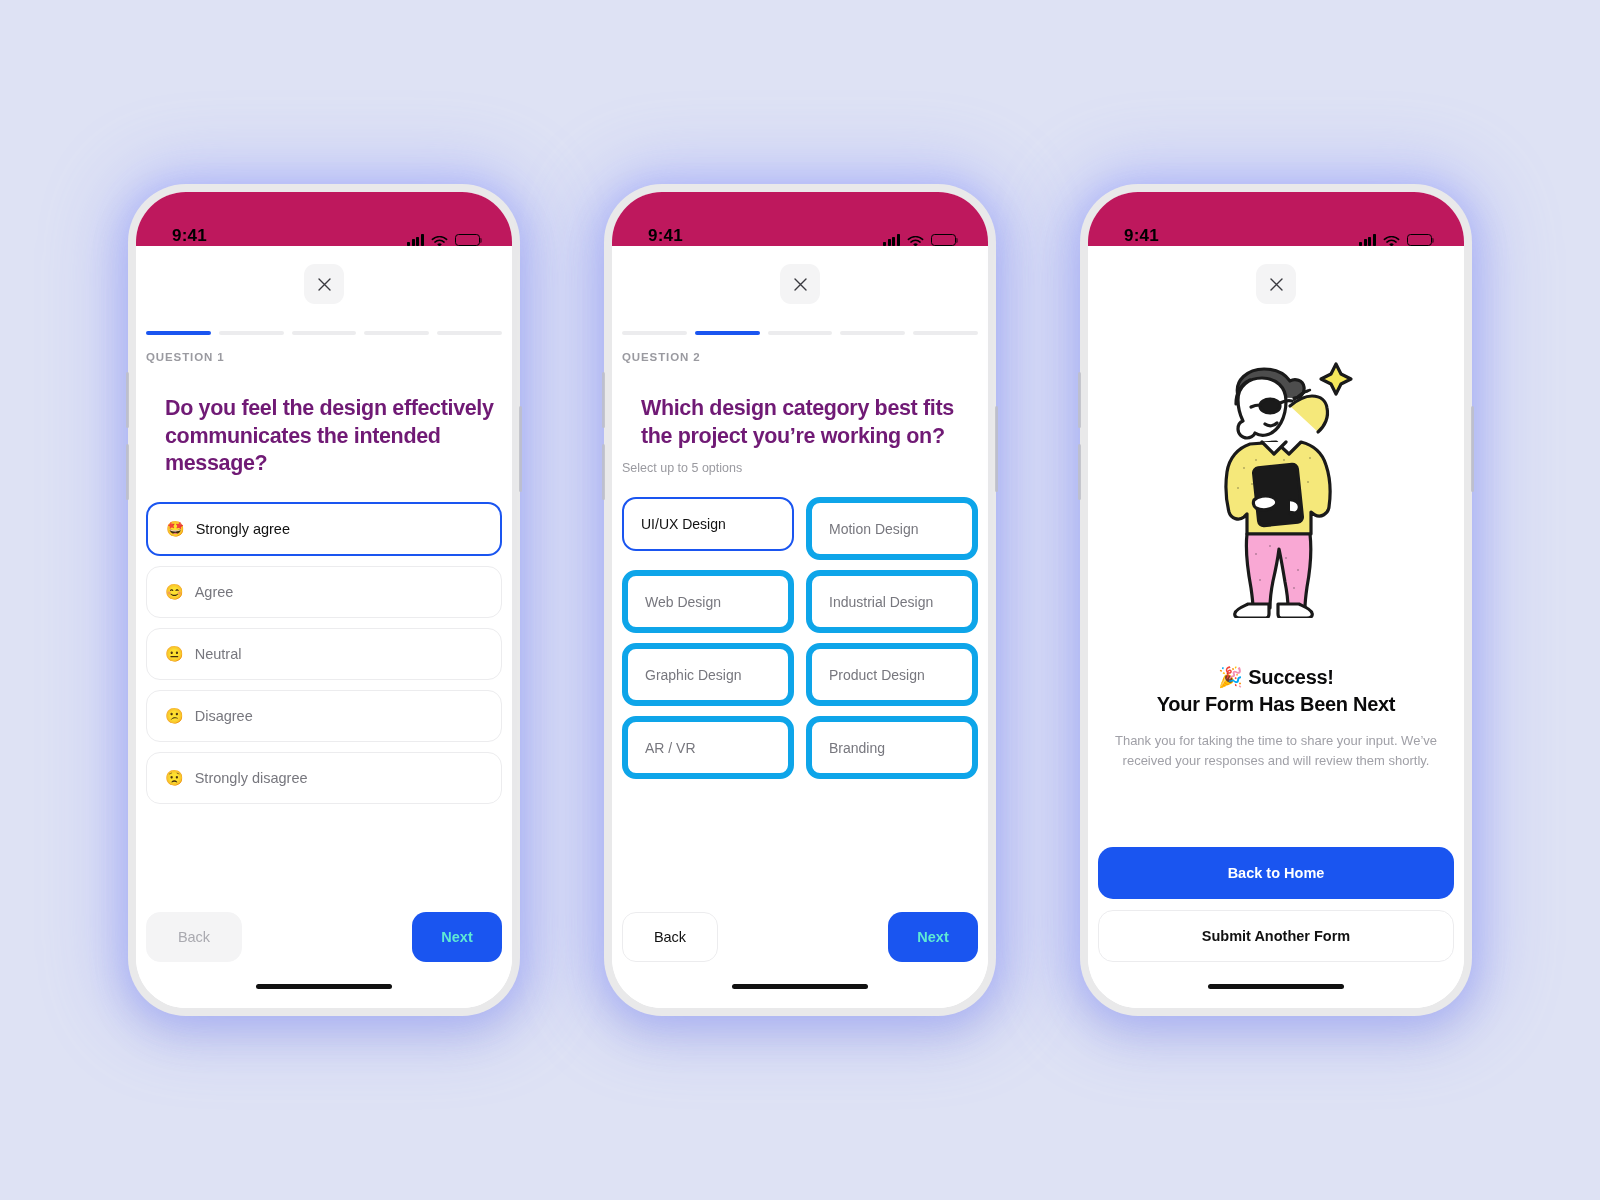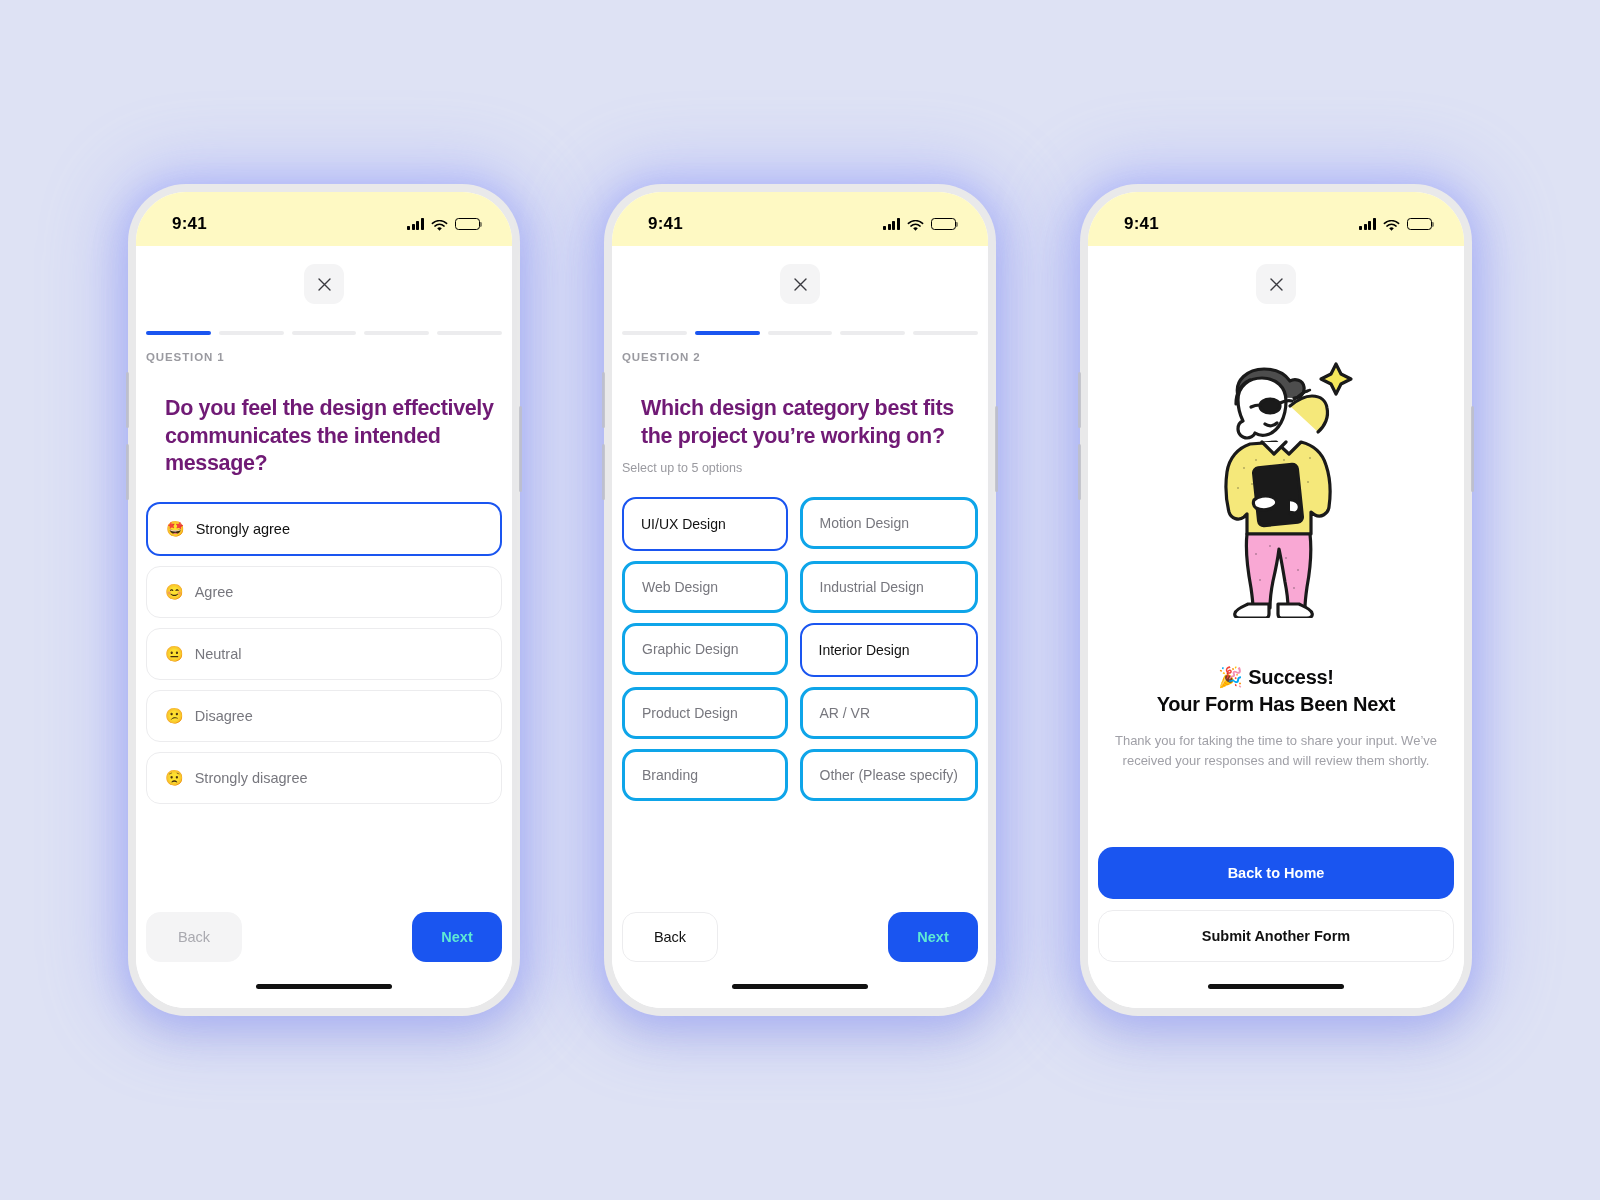--- a/index.html
+++ b/index.html
@@ -68,23 +68,23 @@
     border-radius: 50px;
     background: #ffffff;
     overflow: hidden;
     display: flex;
     flex-direction: column;
   }
 
   
   .statusbar {
     height: 54px;
-    background: #fef9c3;
-    display: flex;
-    align-items: center;
+    background: #be185d;
+    display: flex;
+    align-items: flex-end;
     justify-content: space-between;
     padding: 10px 32px 0 36px;
     flex: 0 0 auto;
   }
   .status-time {
     font-size: 17px;
     font-weight: bold;
     color: #000;
     letter-spacing: 0.2px;
   }
@@ -207,23 +207,23 @@
   }
 
   
   .chips {
     margin-top: 22px;
     display: grid;
     grid-template-columns: 1fr 1fr;
     gap: 10px 12px;
   }
   .chip {
-    height: 52px;
+    height: 63px;
     border-radius: 14px;
-    border: 3px solid #0ea5e9;
+    border: 6px solid #0ea5e9;
     display: flex;
     align-items: center;
     padding: 0 17px;
     font-size: 14px;
     color: #77777e;
     background: #fff;
     cursor: pointer;
     white-space: nowrap;
   }
   .chip.sel {
@@ -468,25 +468,23 @@
         <div class="qlabel">QUESTION 2</div>
         <div class="qtitle">Which design category best fits the project you’re working on?</div>
         <div class="qsub">Select up to 5 options</div>
 
         <div class="chips">
           <div class="chip sel">UI/UX Design</div>
           <div class="chip">Motion Design</div>
           <div class="chip">Web Design</div>
           <div class="chip">Industrial Design</div>
           <div class="chip">Graphic Design</div>
-          <div class="chip sel">Interior Design</div>
           <div class="chip">Product Design</div>
           <div class="chip">AR / VR</div>
           <div class="chip">Branding</div>
-          <div class="chip">Other (Please specify)</div>
         </div>
 
         <div class="spacer"></div>
 
         <div class="footer">
           <div class="btn btn-back">Back</div>
           <div class="btn btn-next">Next</div>
         </div>
       </div>
 

